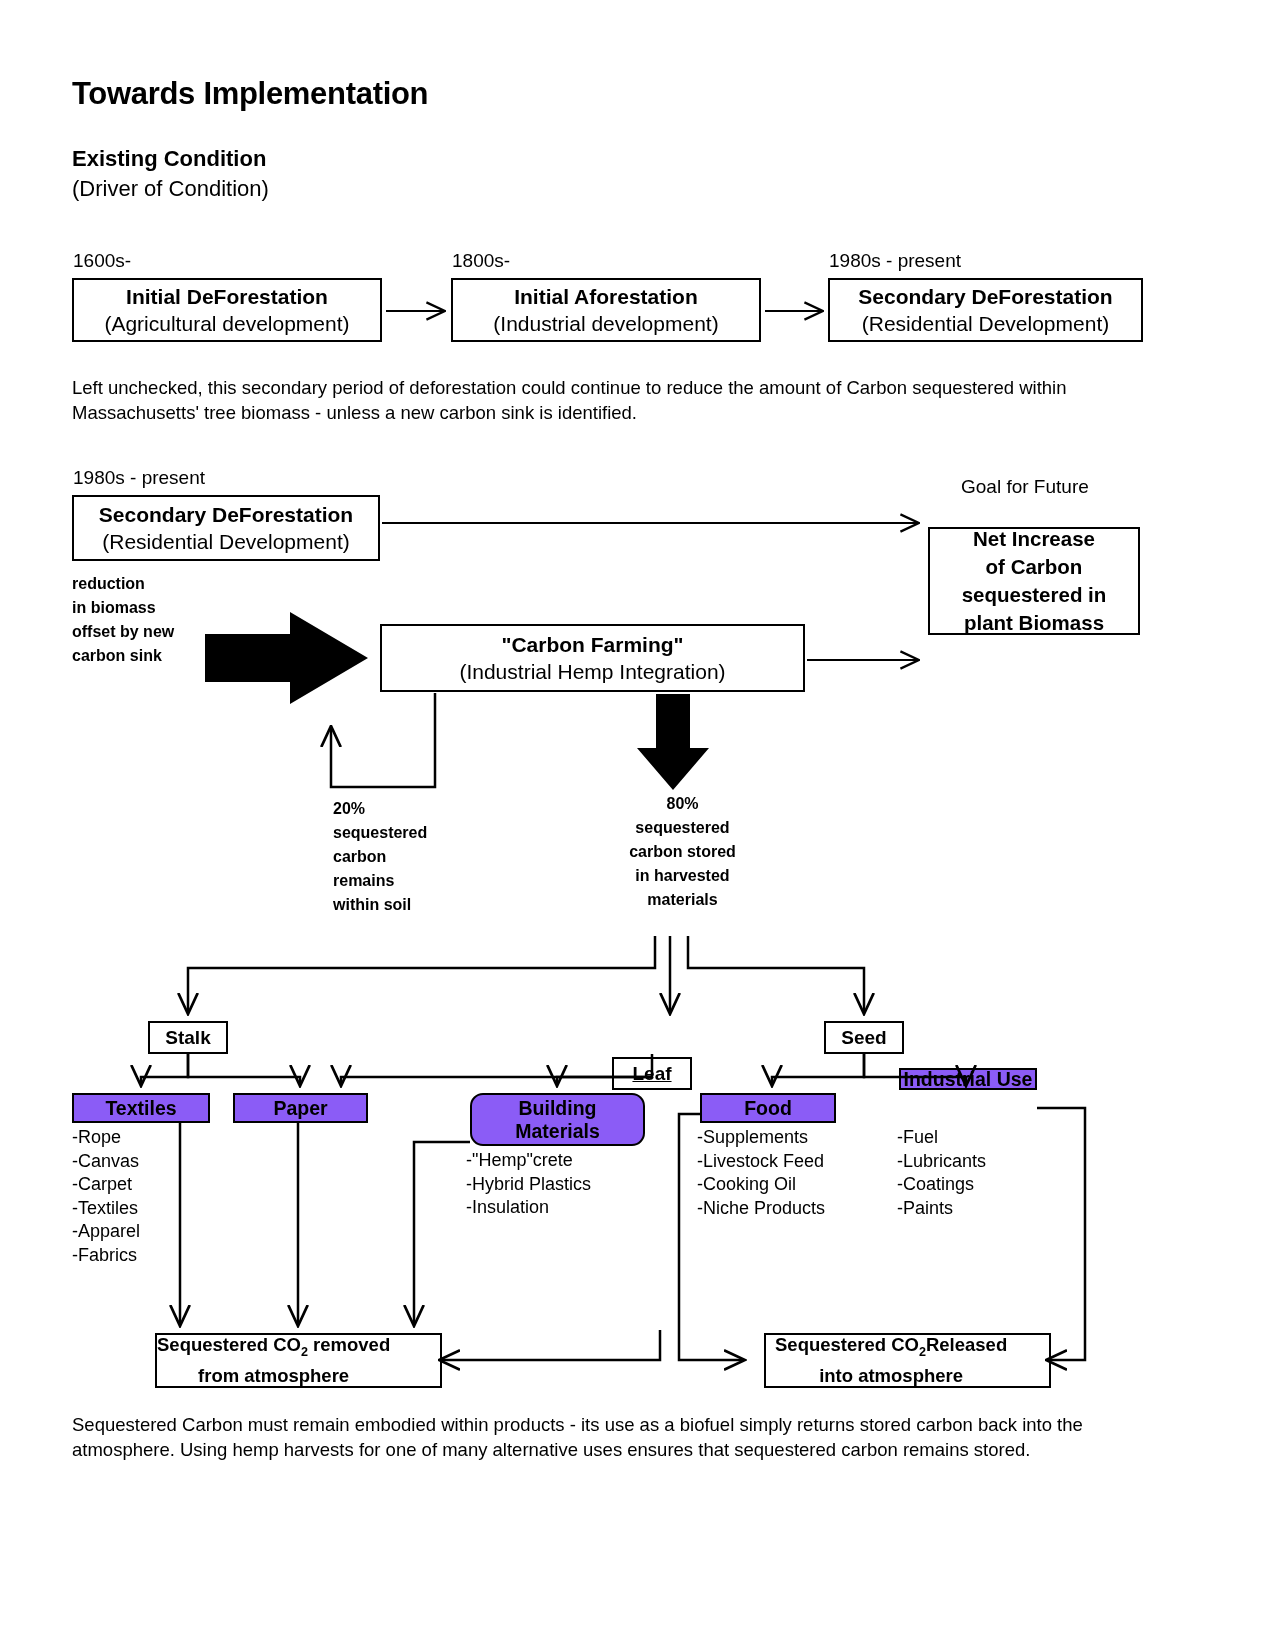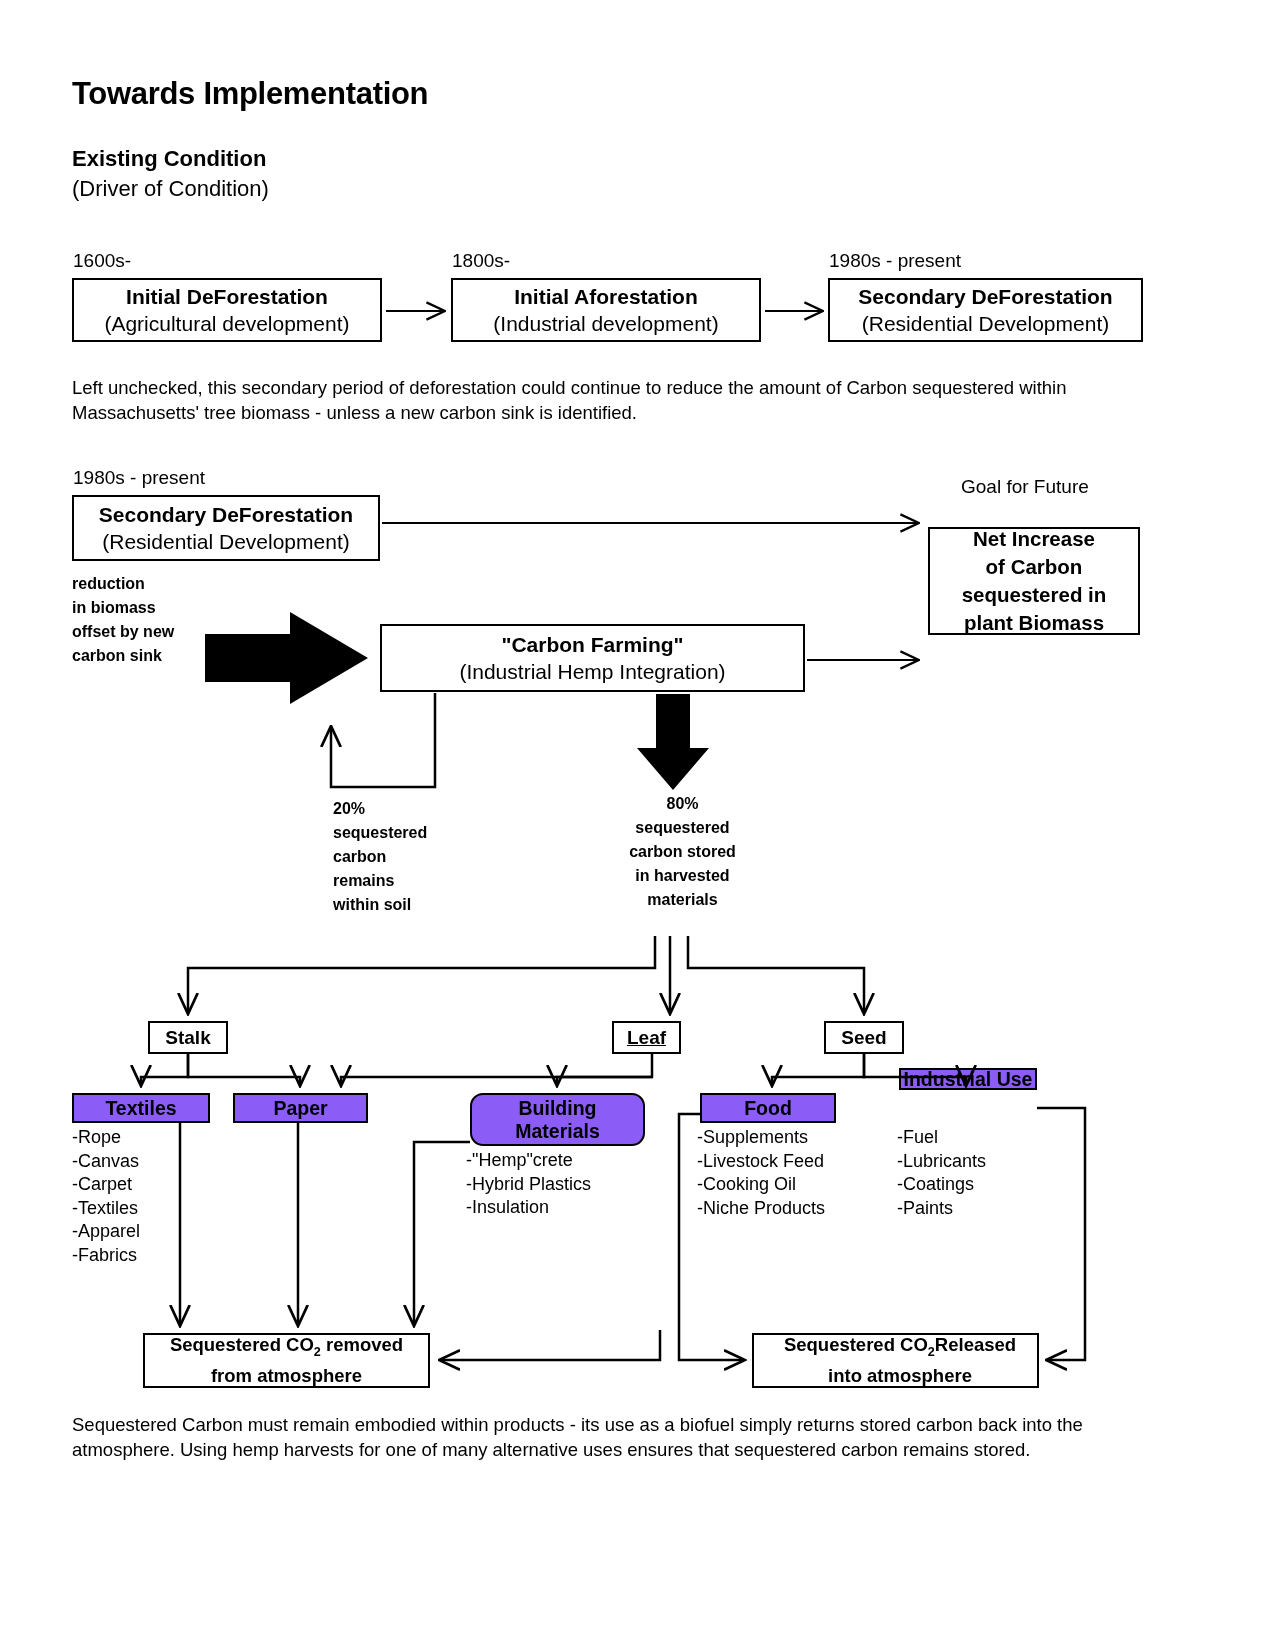--- a/index.html
+++ b/index.html
@@ -96,25 +96,25 @@
     line-height: 23px;
   }
   .goal-box .ttl { font-size: 20.5px; line-height: 28px; }
 
   .co2-box {
     box-sizing: border-box;
     border: 2.5px solid #000;
     background: #fff;
     display: flex;
     align-items: center;
-    justify-content: center;
     text-align: center;
     font-weight: bold;
     font-size: 18.5px;
     line-height: 24px;
+    margin-left: 12px;
   }
   sub { font-size: 0.68em; }
 
   svg.overlay {
     position: absolute;
     left: 0; top: 0;
     width: 1275px; height: 1650px;
     pointer-events: none;
   }
 </style>
@@ -184,21 +184,21 @@
 
   <div class="abs small-bold" style="left:600px; top:792px; width:165px; text-align:center;">
     <div>80%</div>
     <div>sequestered</div>
     <div>carbon stored</div>
     <div>in harvested</div>
     <div>materials</div>
   </div>
 
   <div class="abs tag-box" style="left:148px; top:1021px; width:80px; height:33px;">Stalk</div>
-  <div class="abs tag-box" style="left:612px; top:1021px; width:69px; height:33px;text-decoration:underline;">Leaf</div>
+  <div class="abs tag-box" style="left:612px; top:1057px; width:80px; height:33px;text-decoration:underline;">Leaf</div>
   <div class="abs tag-box" style="left:824px; top:1021px; width:80px; height:33px;">Seed</div>
 
   <div class="abs prod-box" style="left:72px; top:1093px; width:138px; height:30px;">Textiles</div>
   <div class="abs list" style="left:72px; top:1126px; width:140px;">
     <div>-Rope</div>
     <div>-Canvas</div>
     <div>-Carpet</div>
     <div>-Textiles</div>
     <div>-Apparel</div>
     <div>-Fabrics</div>

